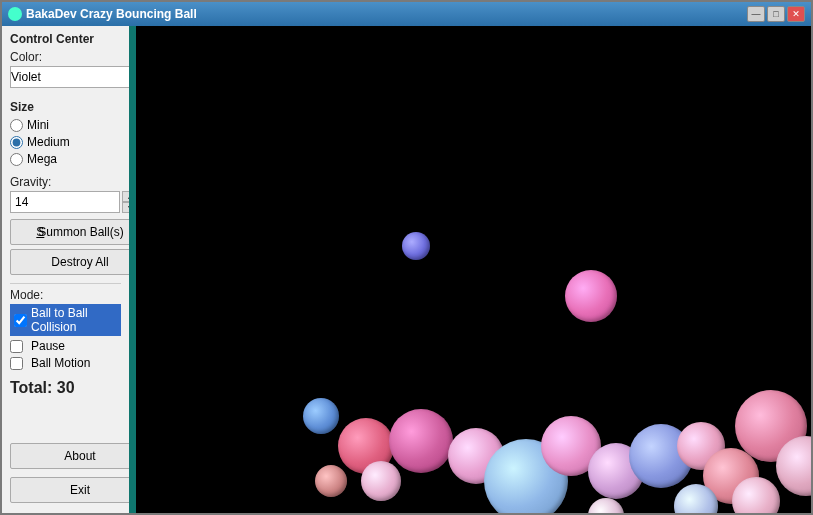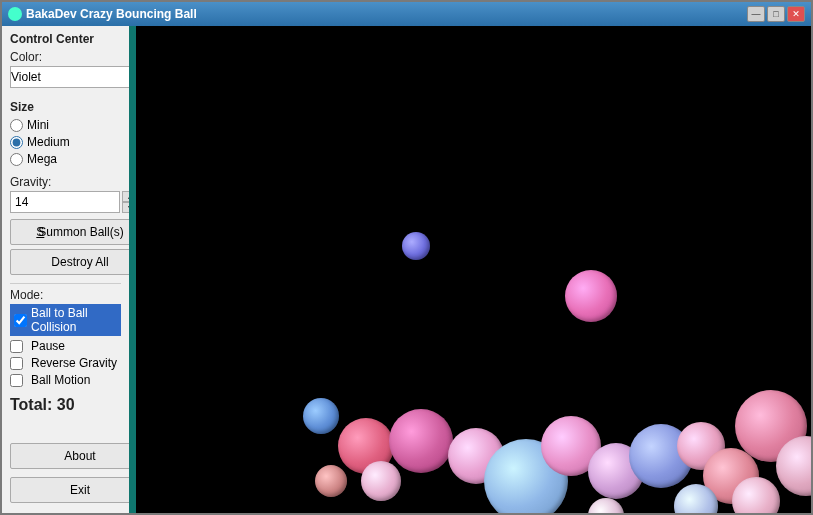--- a/index.html
+++ b/index.html
@@ -298,24 +298,20 @@
 
       <div class="mode-section">
         <div class="label">Mode:</div>
         <div class="mode-checked-item">
           <input type="checkbox" checked="" style="">
           <span>Ball to Ball Collision</span>
         </div>
         <div class="checkbox-item">
           <input type="checkbox" style="">
           <span>Pause</span>
-        </div>
-        <div class="checkbox-item">
-          <input type="checkbox" style="">
-          <span>Reverse Gravity</span>
         </div>
         <div class="checkbox-item">
           <input type="checkbox" style="">
           <span>Ball Motion</span>
         </div>
       </div>
 
       <div class="total-text">Total: 30</div>
 
       <div class="bottom-buttons">

